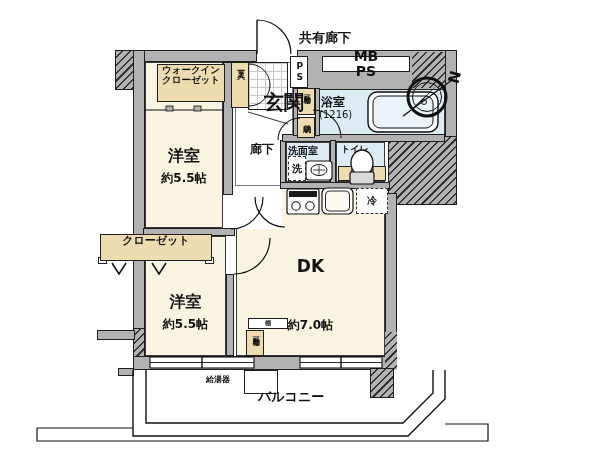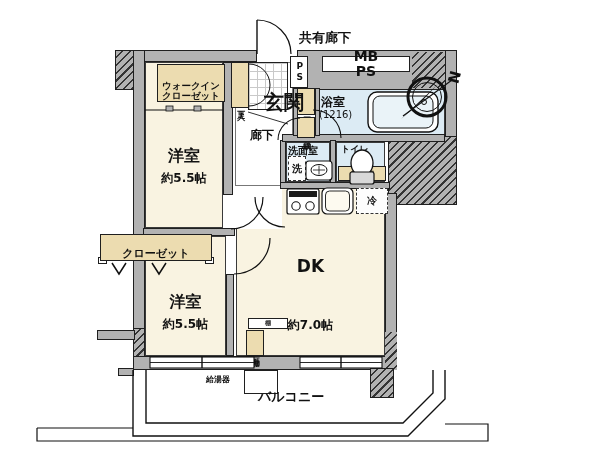--- a/index.html
+++ b/index.html
@@ -6,21 +6,21 @@
   html,body { background:#fff; }
   .plan{ position:relative; width:600px; height:450px; background:#fff;
          font-family:"DejaVu Sans","Liberation Sans",sans-serif; color:#111; overflow:hidden; }
   .room{ position:absolute; border:1px solid #3a3a3a; }
   .cream{ background:#f9f3e1; }
   .blue{ background:#dcebf4; }
   .white{ background:#ffffff; }
   .wall{ position:absolute; background:#b2b2b2; border:1.5px solid #1f1f1f; }
   .hatched{ background-image:repeating-linear-gradient(135deg, rgba(20,20,20,0) 0 4px, rgba(30,30,30,.85) 4px 5.5px); }
   .tag{ position:absolute; background:#ecdcb0; border:1.3px solid #1f1f1f;
-        display:flex; align-items:flex-end; justify-content:center; text-align:center;
+        display:flex; align-items:flex-start; justify-content:center; text-align:center;
         font-weight:700; line-height:1.08; z-index:6; }
   .wbox{ position:absolute; background:#fff; border:1.3px solid #1f1f1f;
         display:flex; align-items:center; justify-content:center; text-align:center;
         font-weight:700; line-height:1.05; z-index:6; }
   .dashed{ position:absolute; background:#fdfdfd; border:1.4px dashed #333;
         display:flex; align-items:center; justify-content:center; font-weight:700; z-index:6; }
   .vtext{ writing-mode:vertical-rl; text-orientation:upright; letter-spacing:1px; }
   .lbl{ position:absolute; font-weight:700; white-space:nowrap; z-index:7; }
   .ctr{ text-align:center; }
   .tile{ position:absolute; background:#fff;
@@ -112,21 +112,21 @@
 
   <div class="dashed" style="left:288px;top:156px;width:18px;height:25px;font-size:10px;">
     <span>洗</span>
   </div>
   <div class="dashed" style="left:356px;top:188px;width:32px;height:26px;font-size:10px;">
     <span>冷</span>
   </div>
 
   <div class="lbl" style="left:299px;top:29px;font-size:13px;">共有廊下</div>
   <div class="lbl" style="left:264px;top:74px;font-size:20px;z-index:7;margin-top:15px;">玄関</div>
-  <div class="lbl" style="left:250px;top:127px;font-size:12px;">廊下</div>
+  <div class="lbl" style="left:250px;top:141px;font-size:12px;">廊下</div>
   <div class="lbl" style="left:321px;top:94px;font-size:12px;">浴室</div>
   <div class="lbl" style="left:319px;top:109px;font-size:10px;font-weight:400;">(1216)</div>
   <div class="lbl" style="left:288px;top:144px;font-size:10px;">洗面室</div>
   <div class="lbl" style="left:341px;top:143px;font-size:9px;text-align:center;">トイレ</div>
   <div class="lbl ctr" style="left:145px;top:146px;width:78px;font-size:16px;">洋室</div>
   <div class="lbl ctr" style="left:145px;top:170px;width:78px;font-size:12px;">約5.5帖</div>
   <div class="lbl ctr" style="left:145px;top:292px;width:81px;font-size:16px;">洋室</div>
   <div class="lbl ctr" style="left:145px;top:316px;width:81px;font-size:12px;">約5.5帖</div>
   <div class="lbl ctr" style="left:236px;top:256px;width:149px;font-size:17px;">DK</div>
   <div class="lbl ctr" style="left:236px;top:281px;width:149px;font-size:12px;margin-top:36px;">約7.0帖</div>

